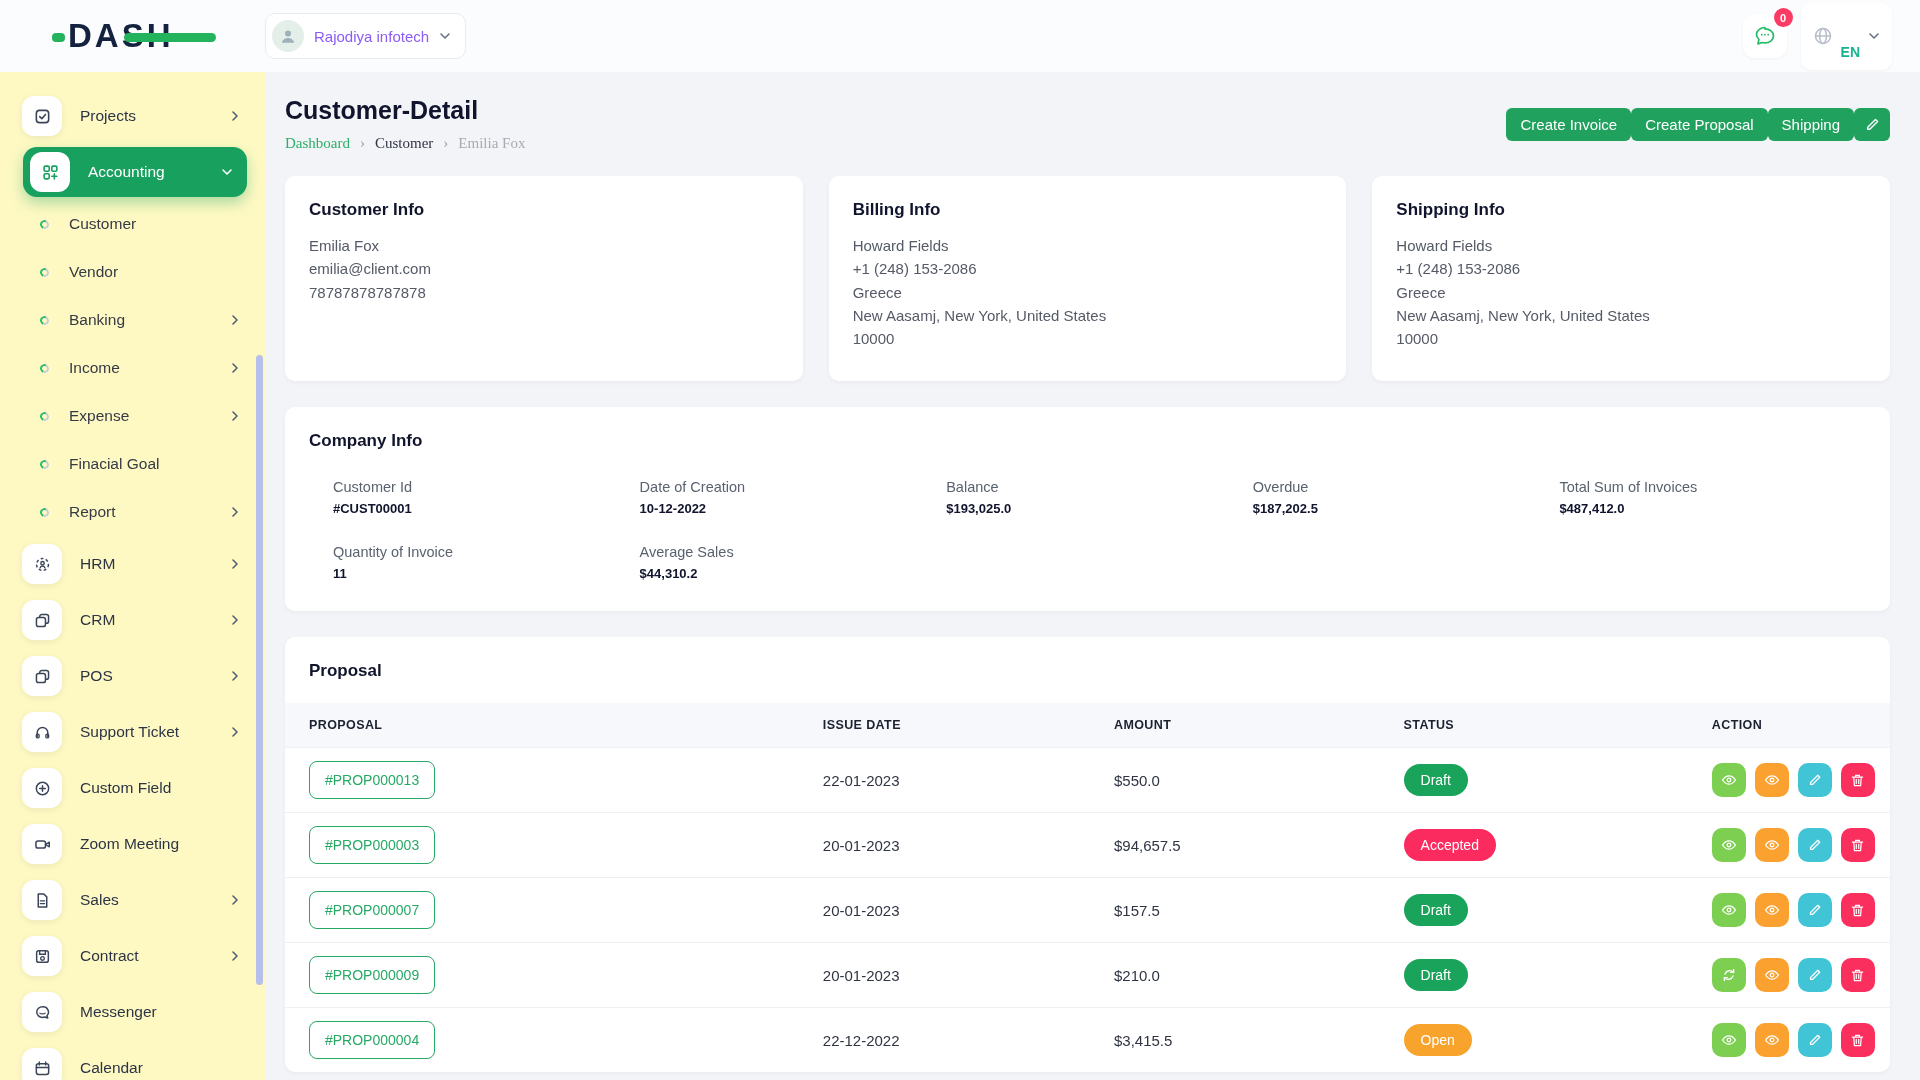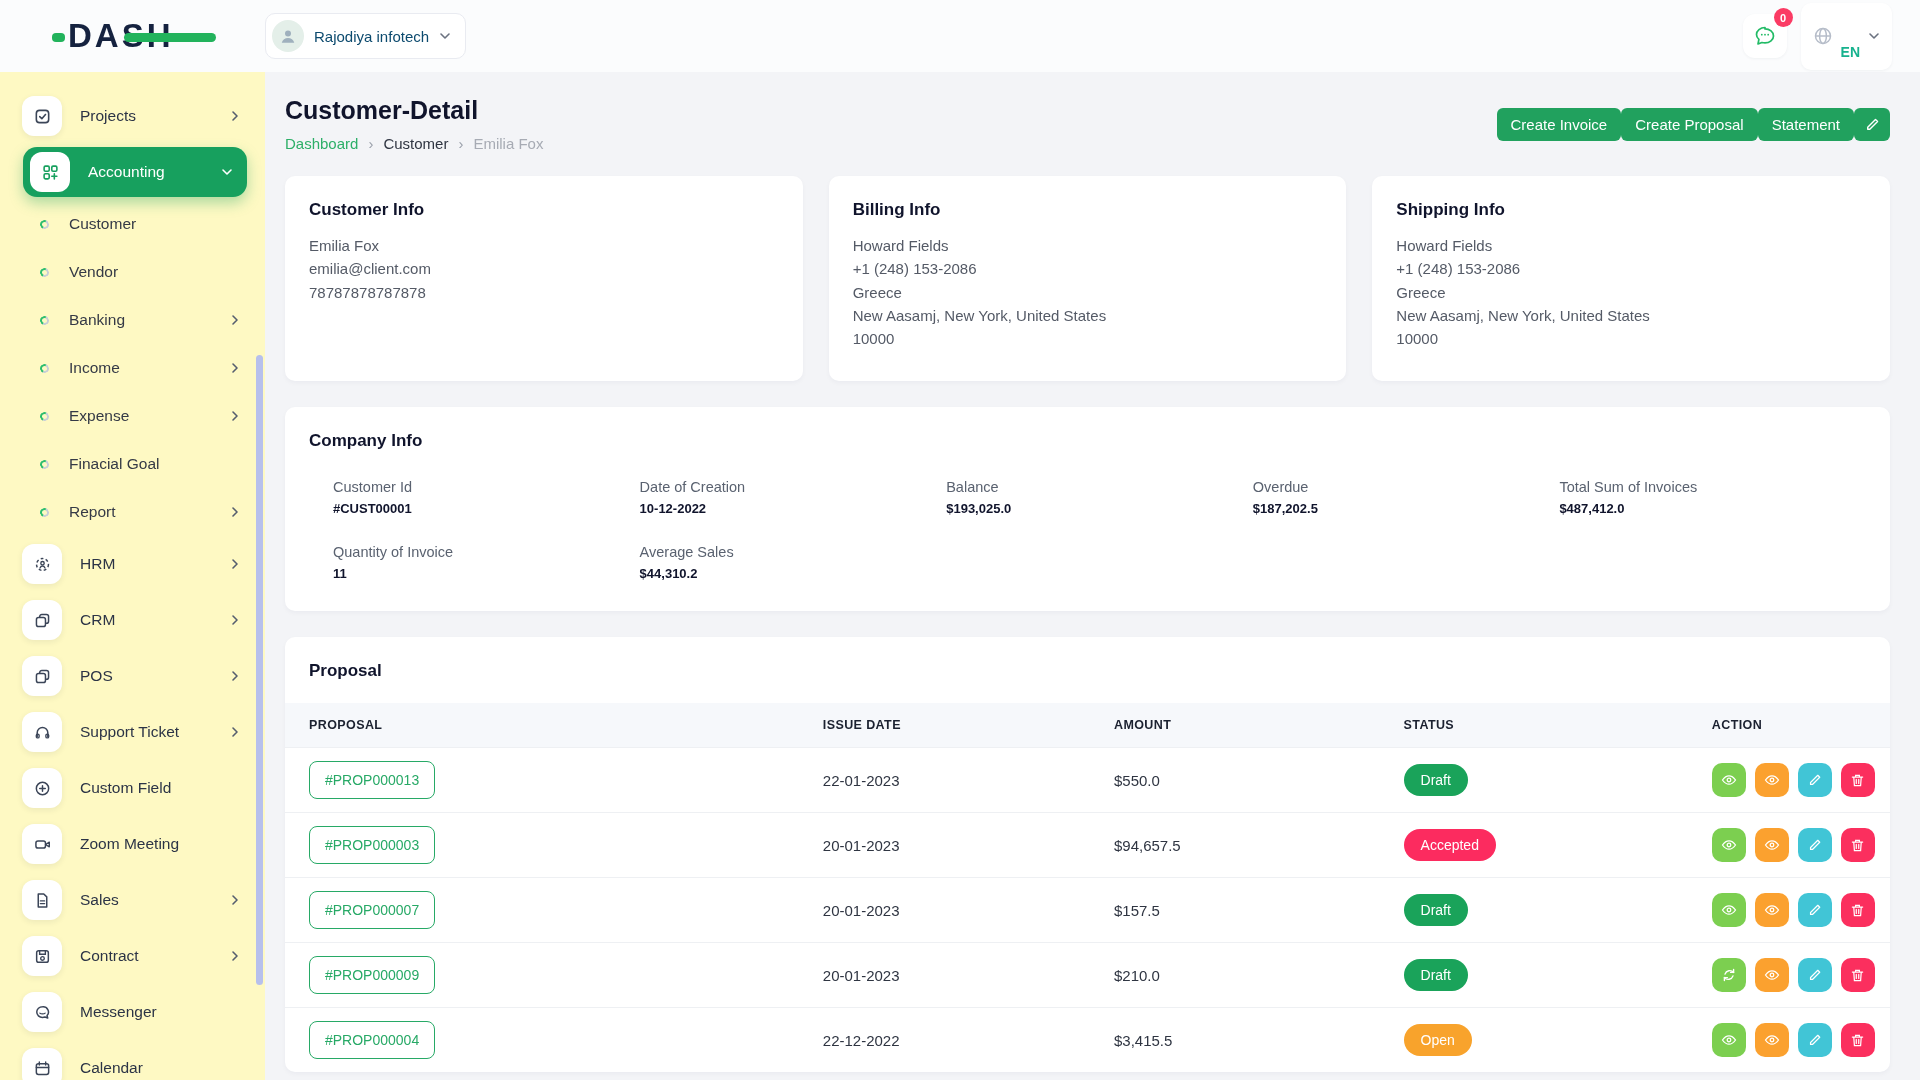--- a/index.html
+++ b/index.html
@@ -7,21 +7,21 @@
   body { font-family:"Liberation Sans","DejaVu Sans",sans-serif; background:#f3f4f7; color:#10132b; }
 
   
   .topbar { height:72px; background:#fbfcfd; display:flex; align-items:center; padding:0 28px 0 0; }
   .logo-wrap { width:265px; display:flex; align-items:center; padding-left:68px; }
   .logo { position:relative; font-weight:800; font-size:33px; letter-spacing:3px; color:#15223f; cursor:pointer; }
   .logo-dot { position:absolute; left:-16px; top:16px; width:13px; height:9px; border-radius:4px; background:#22b35c; }
   .logo-bar { position:absolute; right:-42px; top:16px; width:92px; height:9px; border-radius:5px; background:#22b35c; }
   .company-pill { display:flex; align-items:center; gap:10px; background:#fff; border:1px solid #e9ebf1; border-radius:10px; padding:6px 14px 6px 6px; cursor:pointer; }
   .company-avatar { width:32px; height:32px; border-radius:50%; background:#e4efe9; display:flex; align-items:center; justify-content:center; }
-  .company-name { font-size:15px; color:#0c4a6e; }
+  .company-name { font-size:15px; color:#8b5cf6; }
   .top-right { margin-left:auto; display:flex; align-items:center; gap:14px; }
   .icon-btn { position:relative; width:44px; height:44px; background:#fff; border-radius:12px; display:flex; align-items:center; justify-content:center; cursor:pointer; box-shadow:0 1px 3px rgba(20,30,60,.05); }
   .badge { position:absolute; top:-6px; right:-6px; min-width:19px; height:19px; border-radius:10px; background:#fb3b64; color:#fff; font-size:11px; font-weight:700; display:flex; align-items:center; justify-content:center; padding:0 5px; }
   .lang-pill { display:flex; align-items:center; gap:8px; background:#fff; border-radius:10px; padding:10px 12px; cursor:pointer; box-shadow:0 1px 3px rgba(20,30,60,.05); }
   .lang-code { font-size:14px; font-weight:700; color:#17b28e;margin-top:31px; }
 
   
   .sidebar { position:absolute; left:0; top:72px; bottom:0; width:265px; background:#fef9c3; padding:16px 10px 0 15px; }
   .side-scrollbar { position:absolute; right:2px; top:283px; width:7px; height:630px; border-radius:4px; background:#b7c0ec; }
   .side-item { display:flex; align-items:center; height:56px; padding:0 14px 0 7px; cursor:pointer; border-radius:14px; color:#2c3446; }
@@ -33,21 +33,21 @@
   .side-item.active .chev { color:#fff; }
   .side-sub { display:flex; align-items:center; height:48px; padding:0 14px 0 25px; cursor:pointer; color:#353a46; }
   .side-sub .donut { width:9px; height:9px; border-radius:50%; border:2px solid #c7ced7; border-top-color:#2dbd6e; border-left-color:#2dbd6e; transform:rotate(-20deg); flex:0 0 auto; }
   .side-sub .lbl { margin-left:20px; font-size:15.5px; }
   .side-sub .chev { margin-left:auto; color:#555e6e; display:flex; }
 
   
   .main { margin-left:265px; height:1008px; background:#f3f4f7; padding:24px 30px 0 20px; overflow:hidden; }
   .page-head { display:flex; align-items:flex-start; justify-content:space-between; margin-bottom:24px; }
   .page-title { font-size:25px; font-weight:700; color:#10142c; margin-bottom:10px; }
-  .crumbs { display:flex; align-items:center; gap:10px; font-size:15px; }
+  .crumbs { display:flex; align-items:center; gap:10px; font-size:15px;font-family:Liberation Serif, serif; }
   .crumb-link { color:#2daf68; cursor:pointer; }
   .crumb-cur { color:#2f3542; cursor:pointer; }
   .crumb-last { color:#a7abb4; }
   .crumb-sep { color:#9aa0ab; font-size:15px; }
   .actions { display:flex; margin-top:12px; }
   .btn { background:#21a15e; color:#fff; font-size:15px; border:none; border-radius:6px; padding:8px 14px; cursor:pointer; font-family:inherit; }
   .btn-icon { width:36px; display:flex; align-items:center; justify-content:center; padding:8px 0; }
 
   .card { background:#fff; border-radius:10px; box-shadow:0 2px 5px rgba(25,35,65,.04); }
   .cards-row { display:flex; gap:26px; margin-bottom:26px; }
@@ -348,21 +348,21 @@
         <span class="crumb-link">Dashboard</span>
         <span class="crumb-sep">›</span>
         <span class="crumb-cur">Customer</span>
         <span class="crumb-sep">›</span>
         <span class="crumb-last">Emilia Fox</span>
       </div>
     </div>
     <div class="actions">
       <button class="btn">Create Invoice</button>
       <button class="btn">Create Proposal</button>
-      <button class="btn">Statement</button>
+      <button class="btn">Shipping</button>
       <button class="btn btn-icon">
         <svg width="15" height="15" viewBox="0 0 16 16">
             <path d="M11.2 2.6l2.2 2.2-8.3 8.3H2.9v-2.2z" fill="none" stroke="#fff" stroke-width="1.5" stroke-linejoin="round"></path>
           </svg>
       </button>
     </div>
   </div>
 
   <div class="cards-row">
     <section class="card">

